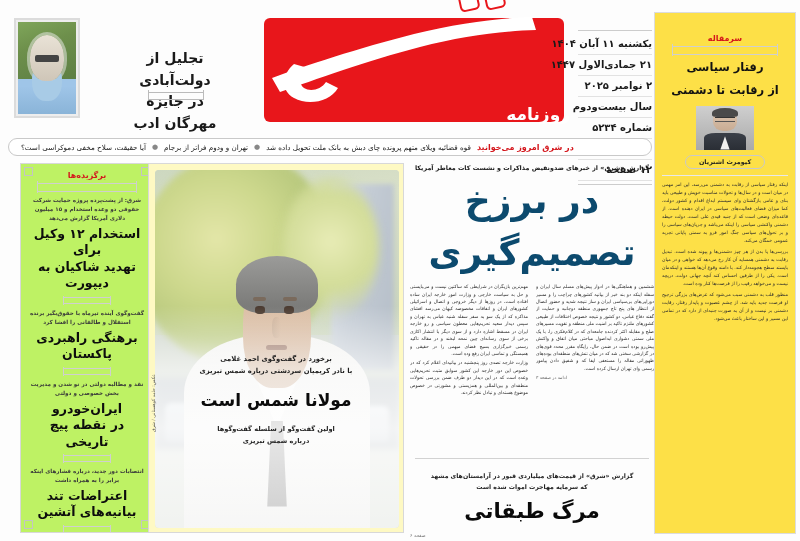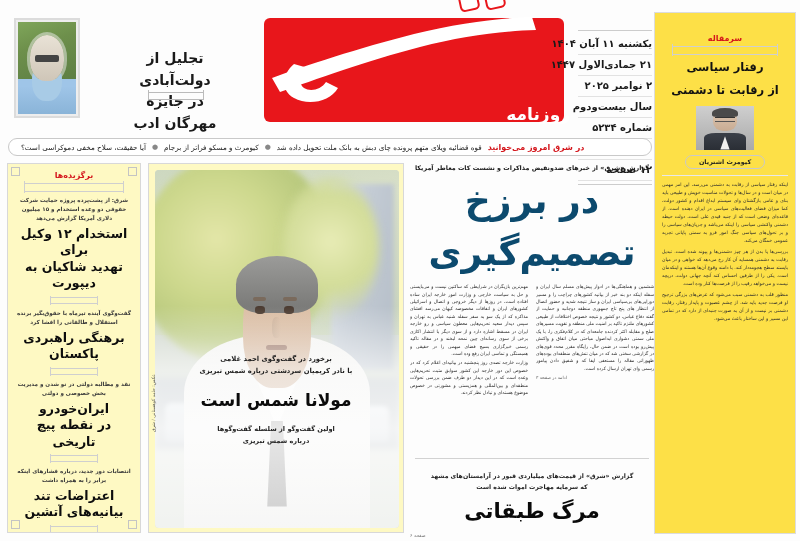--- a/index.html
+++ b/index.html
@@ -186,26 +186,26 @@
     white-space: nowrap;
     display: flex;
     gap: 6px;
     align-items: center;
   }
   .ticker-sep { color: #888; font-size: 7px; }
 
   
   .sidebar {
     position: absolute;
-    left: 7px; top: 163px;
+    left: 20px; top: 163px;
     width: 134px; height: 370px;
     border: 1px solid #d8d8d8;
     box-sizing: border-box;
     padding: 6px 6px 4px 6px;
-    background: #fef9c3;
+    background: #bef264;
     direction: rtl;
     overflow: hidden;
   }
   .sidebar .corner {
     position: absolute;
     width: 7px; height: 7px;
     border: 1px solid #c4c4c4;
   }
   .corner.tl { left: 3px; top: 3px; }
   .corner.tr { right: 3px; top: 3px; }
@@ -662,21 +662,21 @@
       <div class="dline">۱۲ صفحه</div>
       <div class="botrule"></div>
     </div>
   </div>
 
   <div class="ticker">
     <span class="ticker-label">در شرق امروز می‌خوانید</span>
     <span class="ticker-items">
       <span>قوه قضائیه ویلای متهم پرونده چای دبش به بانک ملت تحویل داده شد</span>
       <span class="ticker-sep">●</span>
-      <span>کیومرث و مسکو فراتر از برجام</span>
+      <span>تهران و ودوم فراتر از برجام</span>
       <span class="ticker-sep">●</span>
       <span>آیا حقیقت، سلاح مخفی دموکراسی است؟</span>
     </span>
   </div>
 
   <div class="sidebar">
     <span class="corner tl"></span>
     <span class="corner tr"></span>
     <span class="corner bl"></span>
     <span class="corner br"></span>

